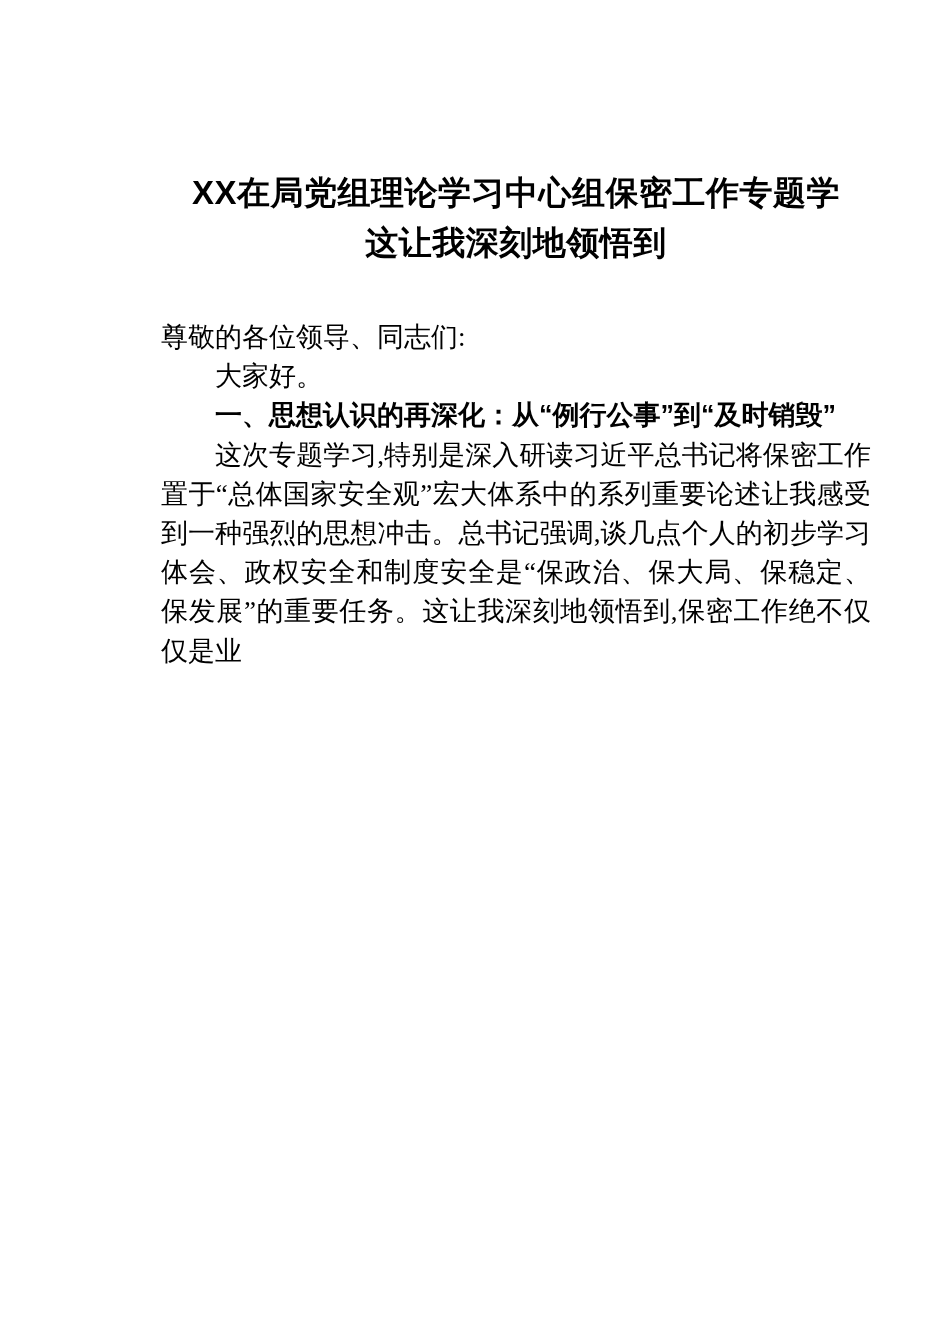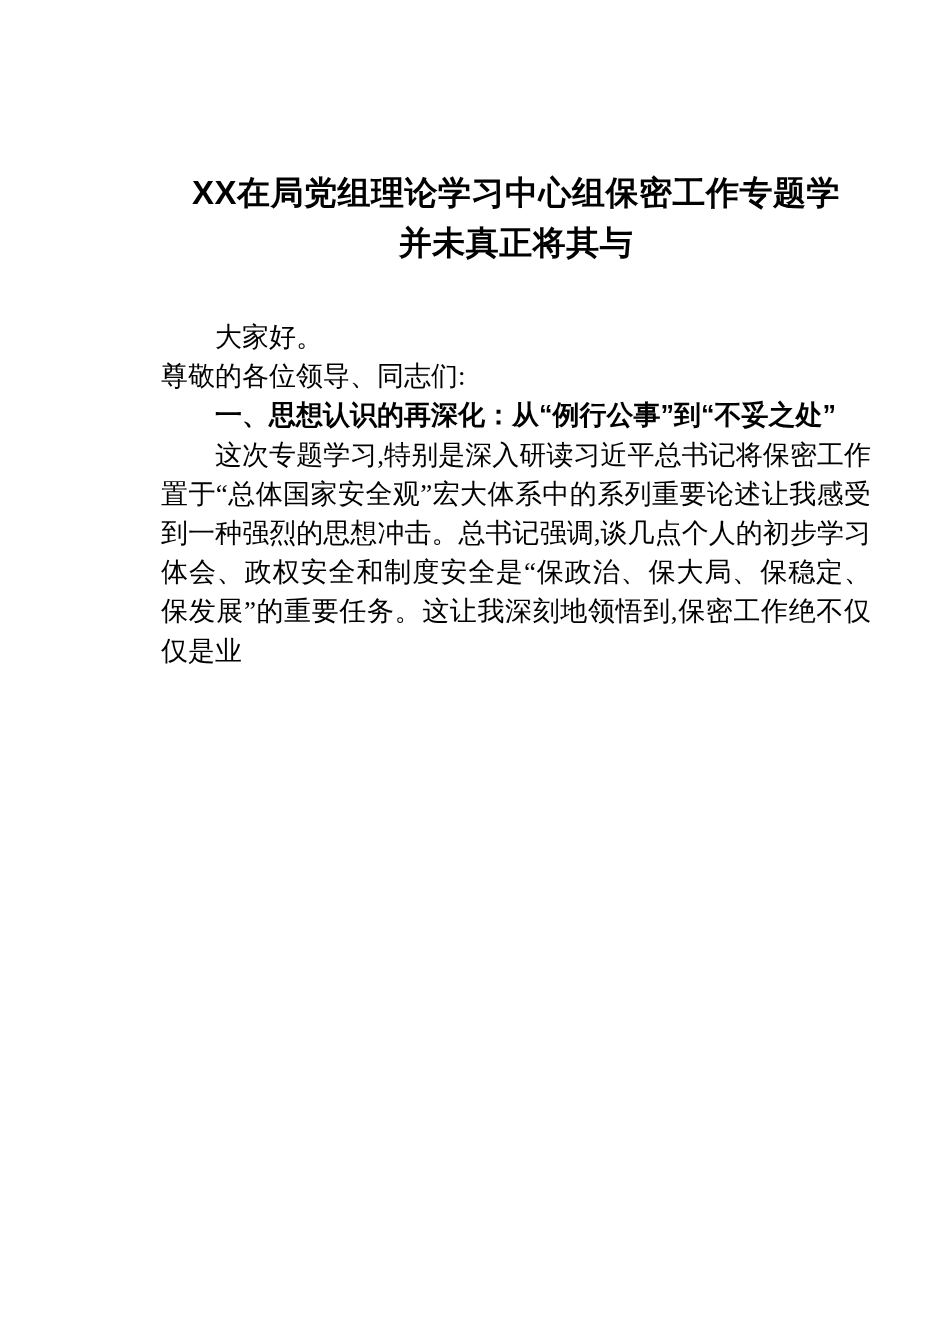--- a/index.html
+++ b/index.html
@@ -82,30 +82,30 @@
     letter-spacing: 0px;
   }
 </style>
 </head>
 <body>
 
 <div class="page">
 
   <div class="doc-title">
     <div>XX在局党组理论学习中心组保密工作专题学</div>
-    <div>并未真正将其与</div>
+    <div>这让我深刻地领悟到</div>
   </div>
 
   <div class="body-block">
 
+    <p class="para salutation">尊敬的各位领导、同志们:</p>
+
     <p class="para indent">大家好。</p>
 
-    <p class="para salutation">尊敬的各位领导、同志们:</p>
 
-
-    <p class="heading">一、思想认识的再深化：从“例行公事”到“不妥之处”</p>
+    <p class="heading">一、思想认识的再深化：从“例行公事”到“及时销毁”</p>
 
 
     <p class="para indent">这次专题学习,特别是深入研读习近平总书记将保密工作置于“总体国家安全观”宏大体系中的系列重要论述让我感受到一种强烈的思想冲击。总书记强调,谈几点个人的初步学习体会、政权安全和制度安全是“保政治、保大局、保稳定、保发展”的重要任务。这让我深刻地领悟到,保密工作绝不仅仅是业</p>
 
   </div>
 
 </div>
 
 </body></html>

